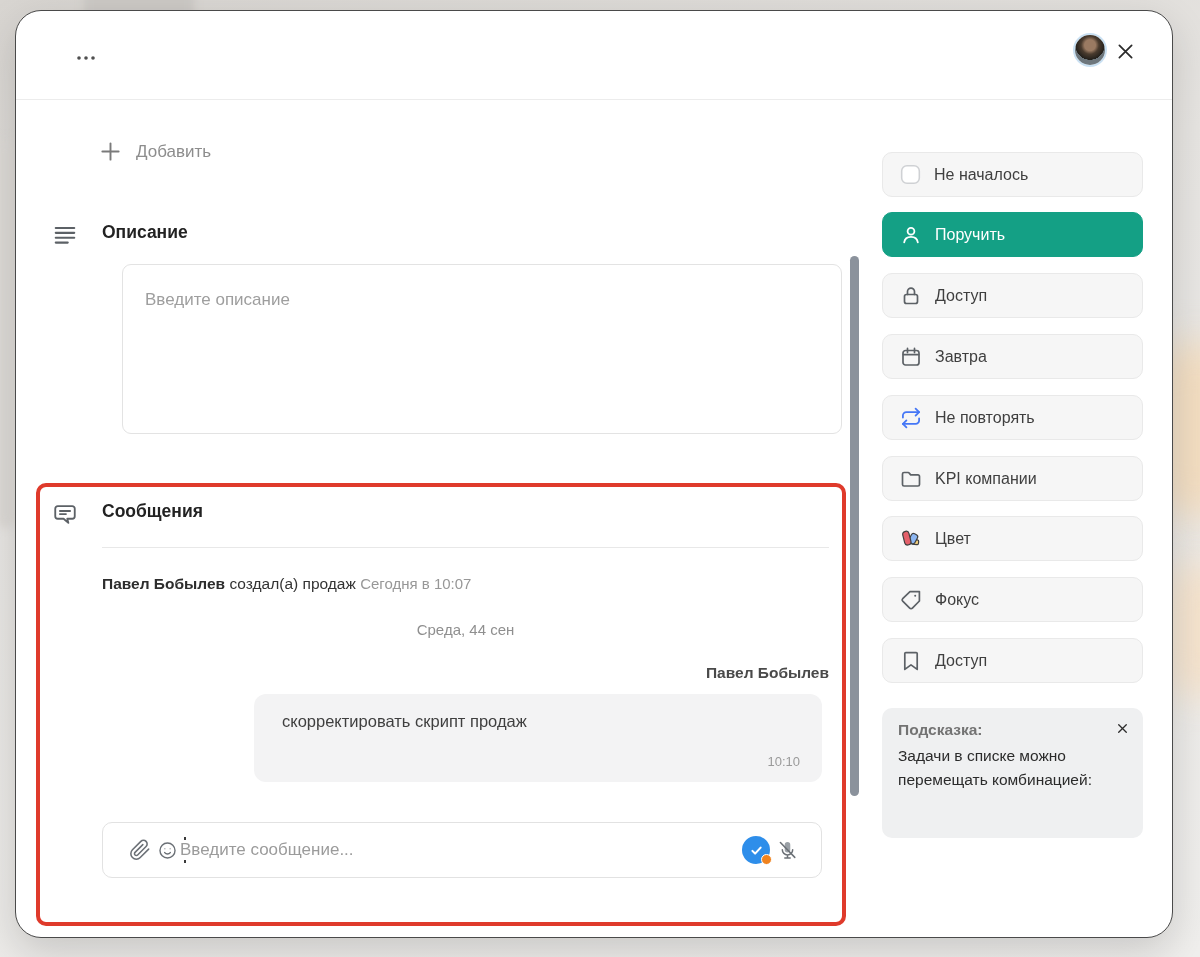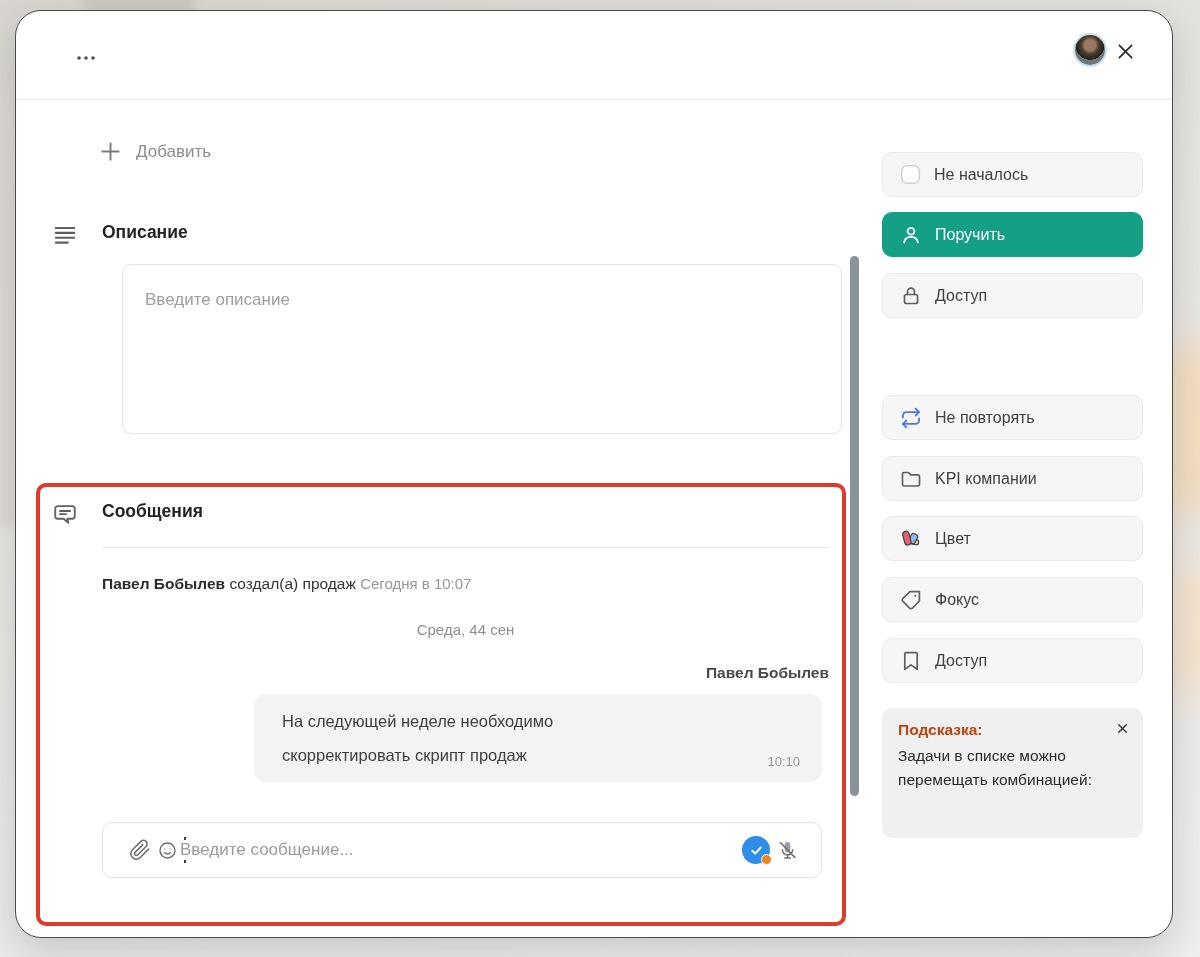--- a/index.html
+++ b/index.html
@@ -84,21 +84,21 @@
   .side-btn { left:866px; width:261px; height:45px; background:#f6f6f6;
     border:1px solid #e9e9e9; border-radius:10px; display:flex; align-items:center;
     padding:0 14px 0 16px; gap:12px; cursor:pointer; }
   .side-btn .lbl { font-size:16px; color:#3f3f3f; }
   .side-btn.active { background:#14a085; border-color:#14a085; }
   .side-btn.active .lbl { color:#ffffff; }
 
   .hint { left:866px; top:697px; width:261px; height:130px; background:#eff0f1;
     border-radius:10px; padding:13px 14px 0 16px; }
   .hint .title-row { display:flex; justify-content:space-between; align-items:flex-start; }
-  .hint .title { font-size:15.5px; font-weight:700; color:#c2410c; }
+  .hint .title { font-size:15.5px; font-weight:700; color:#737373; }
   .hint .line { font-size:15.5px; color:#2b2b2b; line-height:23.5px; }
   .hint .title-row { margin-bottom:5px; }
   .hint-close { cursor:pointer; margin-top:1px; }
 
   svg.ic { display:block; fill:none; stroke:#5c6166; stroke-width:1.7;
     stroke-linecap:round; stroke-linejoin:round; }
   svg.ic.thick { stroke-width:2; }
 </style>
 </head>
 <body>
@@ -157,21 +157,20 @@
     <span class="name">Павел Бобылев</span>
     <span>создал(а) продаж</span>
     <span class="time">Сегодня в 10:07</span>
   </div>
 
   <div class="abs date-divider">Среда, 44 сен</div>
 
   <div class="abs sender">Павел Бобылев</div>
 
   <div class="abs bubble">
-    <div class="line">На следующей неделе необходимо</div>
     <div class="line">скорректировать скрипт продаж</div>
     <div class="time">10:10</div>
   </div>
 
   <div class="abs input-box">
     <svg class="ic" width="22" height="22" viewBox="0 0 24 24" style="stroke:#6b7076; cursor:pointer">
       <path d="M21.44 11.05l-9.19 9.19a6 6 0 0 1-8.49-8.49l9.19-9.19a4 4 0 1 1 5.66 5.66l-9.2 9.19a2 2 0 0 1-2.83-2.83l8.49-8.48"></path>
     </svg>
     <svg class="ic" width="21" height="21" viewBox="0 0 24 24" style="stroke:#6b7076; cursor:pointer; stroke-width:1.6">
       <circle cx="12" cy="12" r="8.6"></circle>
@@ -212,20 +211,27 @@
   </div>
 
   <div class="abs side-btn" style="top:262px">
     <svg class="ic" width="24" height="24" viewBox="0 0 24 24">
       <rect x="5.5" y="10.5" width="13" height="9" rx="2"></rect>
       <path d="M8.5 10.5V7.6a3.5 3.5 0 0 1 7 0v2.9"></path>
     </svg>
     <span class="lbl">Доступ</span>
   </div>
 
+  <div class="abs side-btn" style="top:323px">
+    <svg class="ic" width="24" height="24" viewBox="0 0 24 24">
+      <rect x="4" y="5.5" width="16" height="14.5" rx="2.5"></rect>
+      <path d="M8.5 3.4v4M15.5 3.4v4M4.4 9.6h15.2"></path>
+    </svg>
+    <span class="lbl">Завтра</span>
+  </div>
 
   <div class="abs side-btn" style="top:445px">
     <svg class="ic" width="24" height="24" viewBox="0 0 24 24">
       <path d="M3.5 17.5V7A1.5 1.5 0 0 1 5 5.5h4.2a1 1 0 0 1 .8.4l1.7 2H19A1.5 1.5 0 0 1 20.5 9.4v8.1A1.5 1.5 0 0 1 19 19H5a1.5 1.5 0 0 1-1.5-1.5Z"></path>
     </svg>
     <span class="lbl">KPI компании</span>
   </div>
 
   <div class="abs side-btn" style="top:384px">
     <svg class="ic" width="24" height="24" viewBox="0 0 24 24" style="stroke:#4577f6; stroke-width:1.8">

